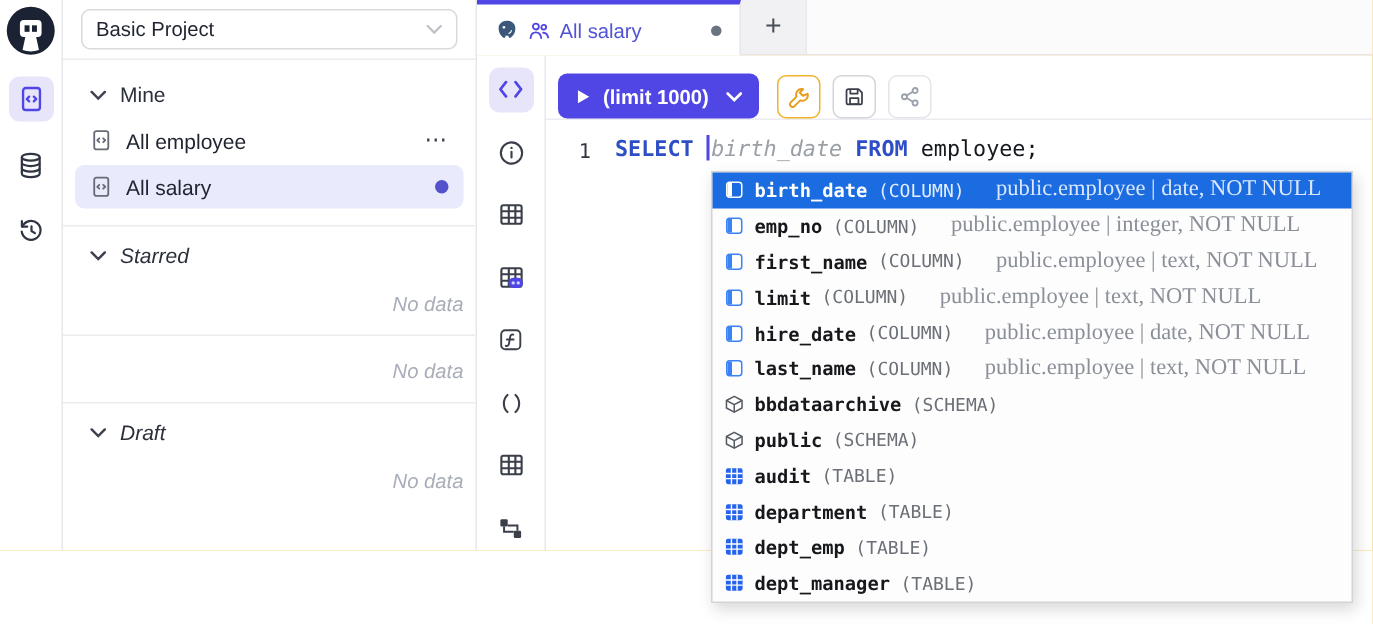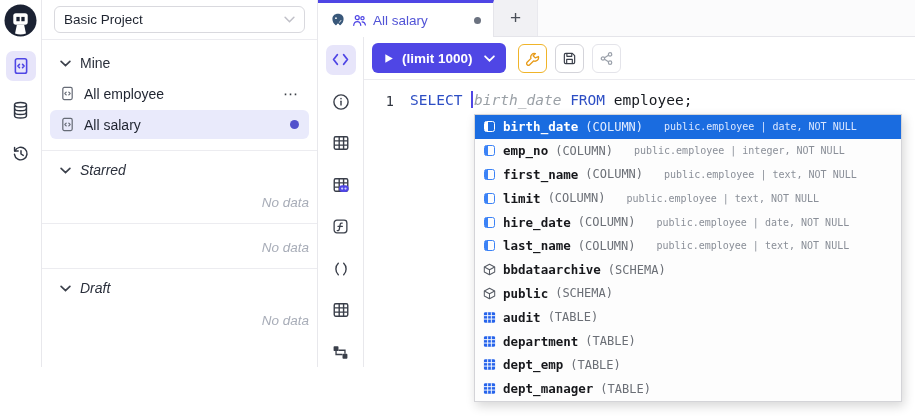--- a/index.html
+++ b/index.html
@@ -51,48 +51,48 @@
   .tab-new{width:44px; background:#f1f1f4; border-right:1px solid #e9e9ee; display:flex; align-items:center; justify-content:center;
     font-size:19px; color:#4a4f58; cursor:pointer;}
   .tab-filler{flex:1; background:#fbfbfc;}
 
   .main-body{flex:1; display:flex; min-height:0;}
   .mid-rail{width:46px; border-right:1px solid var(--border); display:flex; flex-direction:column; align-items:center;
     padding-top:8px; gap:12px; flex:none; background:#fff;}
   .mid-btn{width:30px; height:30px; border-radius:7px; display:flex; align-items:center; justify-content:center; color:#3a3f4a; cursor:pointer;}
   .mid-btn.active{background:var(--accent-soft); color:var(--accent);}
   .editor-col{flex:1; display:flex; flex-direction:column; min-width:0; position:relative;}
-  .toolbar{height:43px; border-bottom:1px solid var(--border-soft); display:flex; align-items:center; gap:8px; padding:0 8px; flex:none; background:#fff;}
+  .toolbar{height:43px; border-bottom:1px solid var(--border-soft); display:flex; align-items:flex-end; gap:8px; padding:0 8px; flex:none; background:#fff;}
   .run-btn{height:30px; background:var(--accent); border-radius:6px; color:#fff; display:flex; align-items:center;
     gap:8px; padding:0 11px; font-size:13.5px; font-weight:bold; cursor:pointer; margin-right:4px;}
   .run-chevron{display:flex; padding-left:3px;}
   .icon-btn{width:29px; height:29px; border-radius:6px; border:1px solid #d4d4da; background:#fff; display:flex;
     align-items:center; justify-content:center; cursor:pointer;}
   .icon-btn.wrench{border-color:#f0b429;}
   .icon-btn.share{border-color:#e4e4ea;}
 
   
   .editor{flex:1; position:relative; background:#fff; font-family:"DejaVu Sans Mono", monospace; padding-top:9px;}
   .code-line{display:flex; font-size:14.5px; line-height:22px; white-space:pre;}
   .gutter{width:30px; text-align:right; color:#303540; flex:none; font-size:13.5px; padding-top:1px;}
   .code{padding-left:16px;}
-  .tok-kw{color:var(--kw-blue); font-weight:normal;}
+  .tok-kw{color:var(--kw-blue); font-weight:bold;}
   .tok-ghost{color:var(--ghost); font-style:italic;}
   .tok-plain{color:#15181e;}
   .caret{display:inline-block; width:2px; height:17px; background:var(--accent); vertical-align:-3px; margin-right:1px;}
 
   
   .autocomplete{position:absolute; left:110px; top:34px; width:428px; background:#fdfdfd; border:1px solid #d4d4d8;
     box-shadow:2px 4px 10px rgba(0,0,0,.16); z-index:5;}
   .ac-row{height:23.8px; display:flex; align-items:center; gap:7px; padding:0 7px; font-family:"DejaVu Sans Mono", monospace;
     font-size:12px; color:#17181c; white-space:nowrap; overflow:hidden; cursor:pointer;}
   .ac-row.selected{background:var(--sel-blue); color:#fff;}
   .ac-name{font-weight:bold; font-size:12.5px;}
   .ac-kind{color:#6b6f76;}
-  .ac-detail{color:#8a8f98; font-size:10px; margin-left:14px;}
+  .ac-detail{color:#8a8f98; font-size:15px; margin-left:14px;font-family:Liberation Serif, serif;}
   .ac-row.selected .ac-kind{color:#e4edff;}
   .ac-row.selected .ac-detail{color:#dbe7ff;}
   .ac-icon{display:none; align-items:center; justify-content:center; width:14px; flex:none;}
   .ac-row[data-kind="COLUMN"] .ac-icon-column{display:inline-flex;}
   .ac-row[data-kind="SCHEMA"] .ac-icon-schema{display:inline-flex;}
   .ac-row[data-kind="TABLE"] .ac-icon-table{display:inline-flex;}
   .ic-col{width:11px; height:11px; border:1.6px solid var(--col-blue); border-radius:2.5px; position:relative; display:inline-block;}
   .ic-col::before{content:""; position:absolute; left:0; top:0; bottom:0; width:3.5px; background:var(--col-blue);}
   .ac-row.selected .ic-col{border-color:#fff;}
   .ac-row.selected .ic-col::before{background:#fff;}

